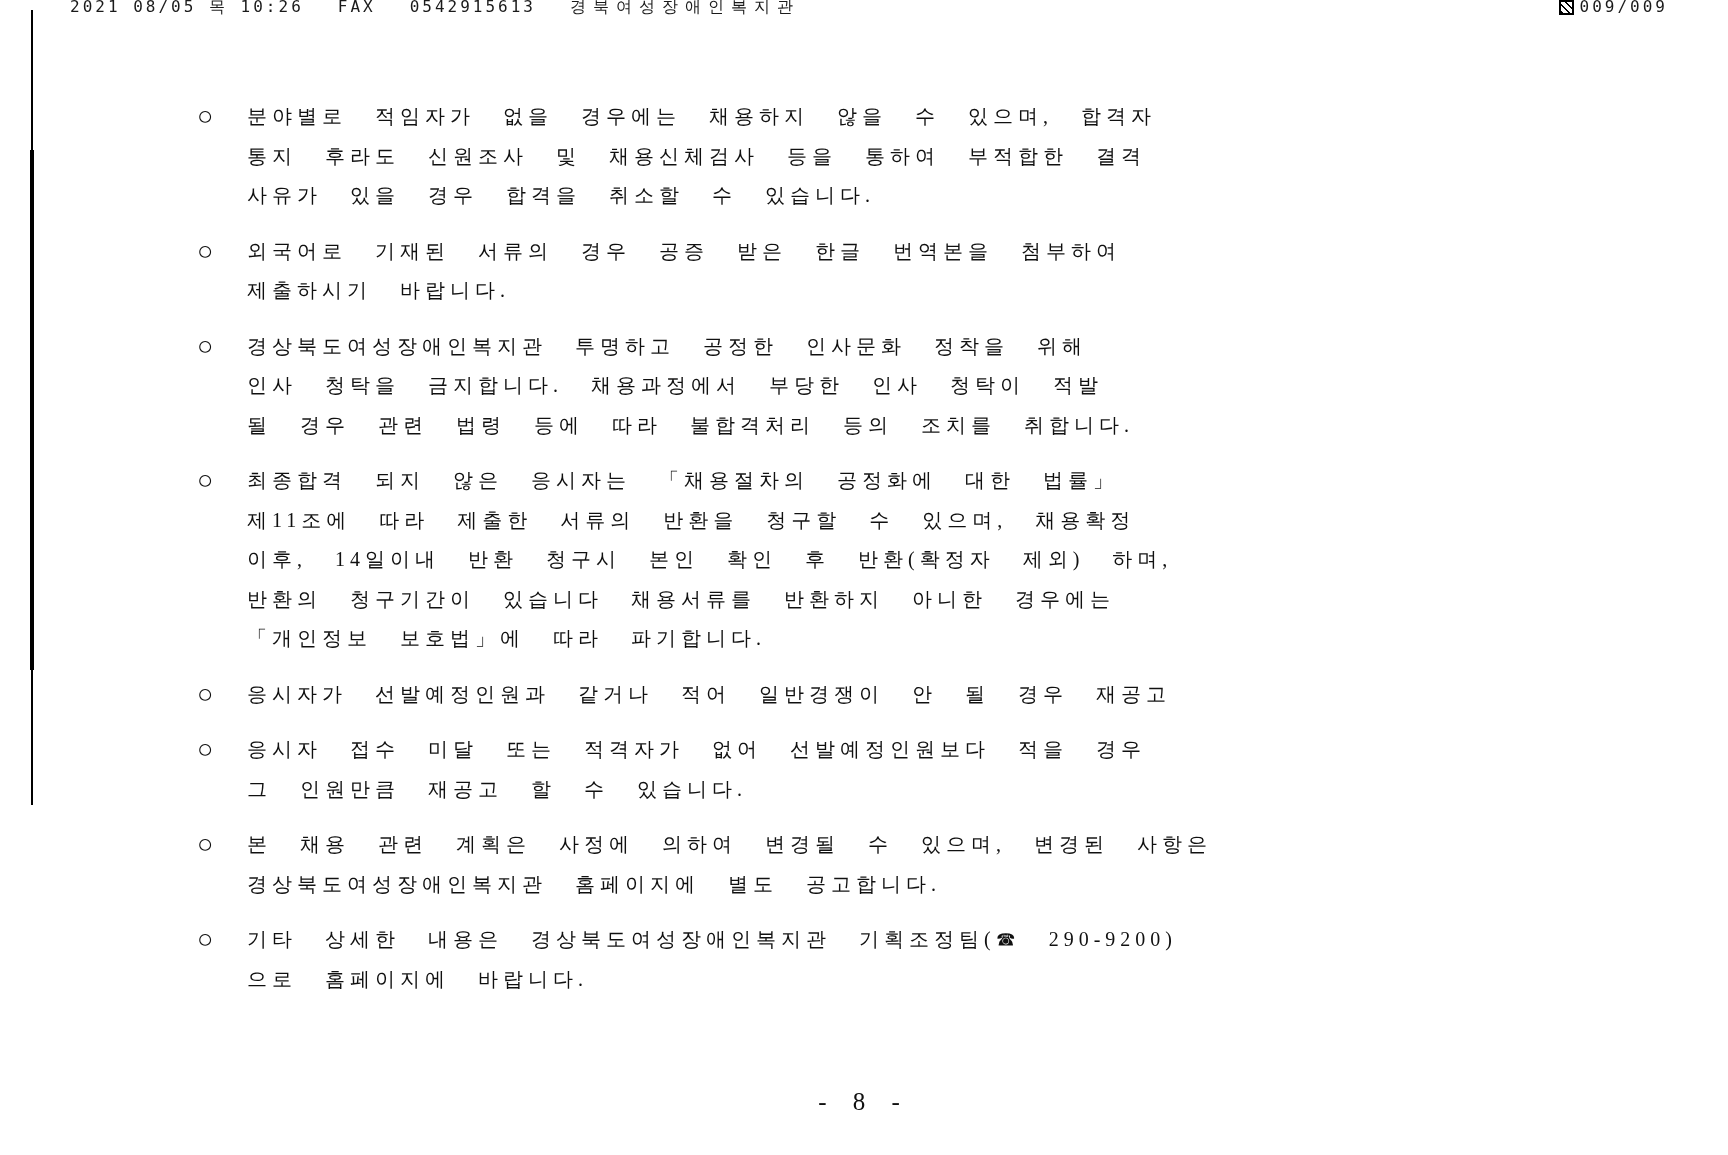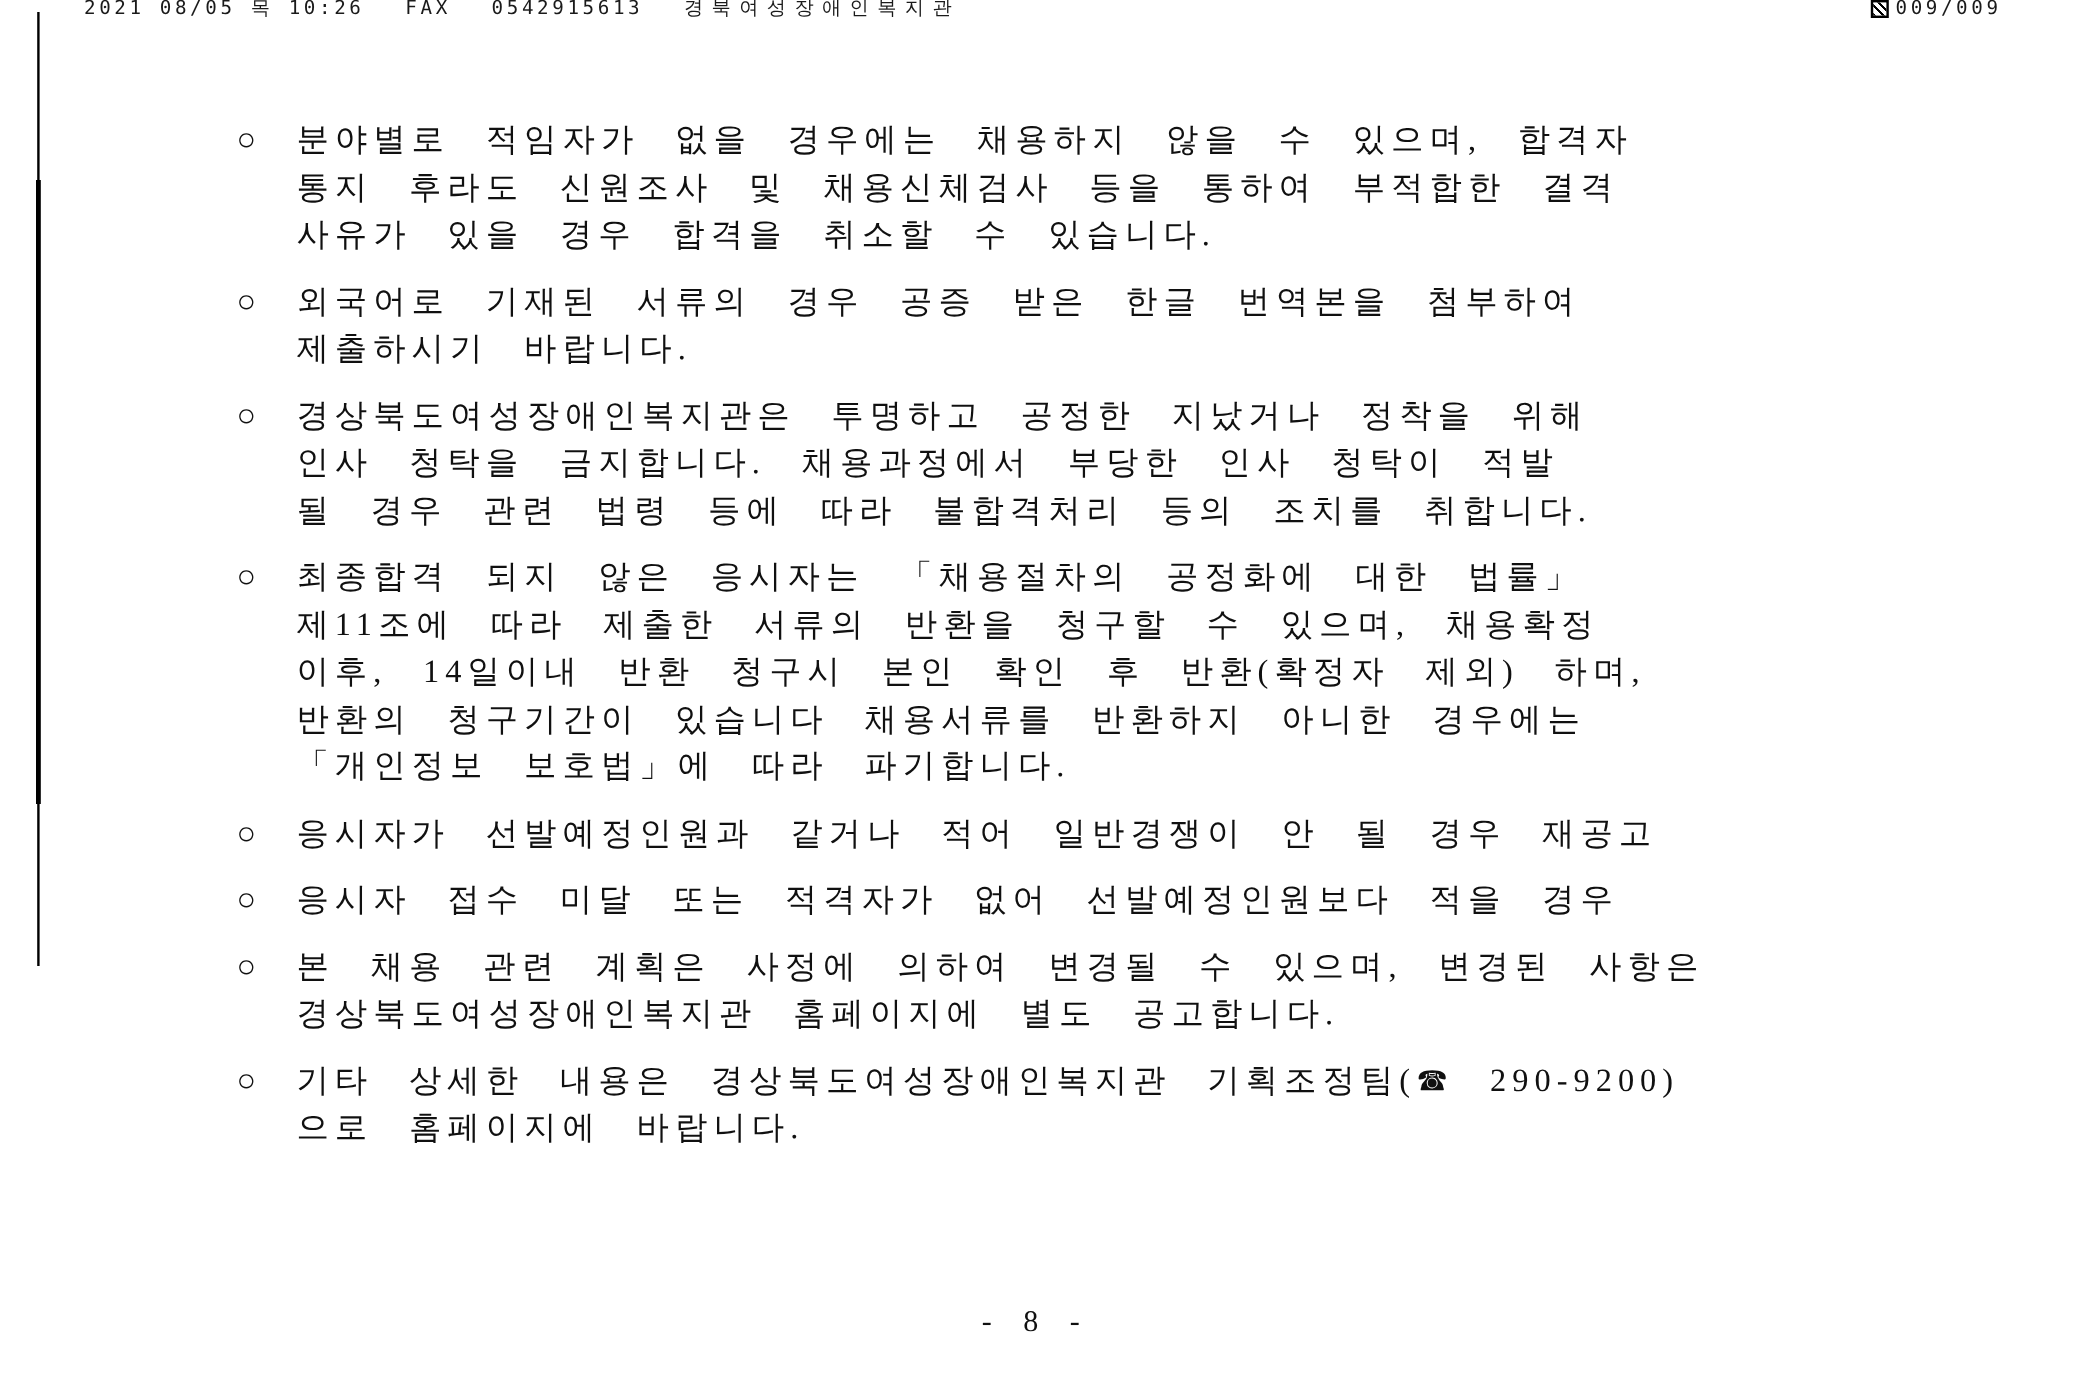--- a/index.html
+++ b/index.html
@@ -83,21 +83,21 @@
     flex: 0 0 50px;
     font-size: 27px;
     line-height: 39px;
     letter-spacing: 0;
   }
   .bullet .lines {
     flex: 1;
     min-width: 0;
   }
   .bullet .line {
-    font-size: 27px;
+    font-size: 20px;
     line-height: 39.5px;
     letter-spacing: 5px;
     word-spacing: 18px;
     white-space: nowrap;
   }
 
   
   .page-footer {
     position: absolute;
     left: 0;
@@ -142,21 +142,21 @@
     <span class="marker">○</span>
     <div class="lines">
       <div class="line">외국어로 기재된 서류의 경우 공증 받은 한글 번역본을 첨부하여</div>
       <div class="line">제출하시기 바랍니다.</div>
     </div>
   </div>
 
   <div class="bullet">
     <span class="marker">○</span>
     <div class="lines">
-      <div class="line">경상북도여성장애인복지관은 투명하고 공정한 지났거나 정착을 위해</div>
+      <div class="line">경상북도여성장애인복지관 투명하고 공정한 인사문화 정착을 위해</div>
       <div class="line">인사 청탁을 금지합니다. 채용과정에서 부당한 인사 청탁이 적발</div>
       <div class="line">될 경우 관련 법령 등에 따라 불합격처리 등의 조치를 취합니다.</div>
     </div>
   </div>
 
   <div class="bullet">
     <span class="marker">○</span>
     <div class="lines">
       <div class="line">최종합격 되지 않은 응시자는 「채용절차의 공정화에 대한 법률」</div>
       <div class="line">제11조에 따라 제출한 서류의 반환을 청구할 수 있으며, 채용확정</div>
@@ -170,20 +170,21 @@
     <span class="marker">○</span>
     <div class="lines">
       <div class="line">응시자가 선발예정인원과 같거나 적어 일반경쟁이 안 될 경우 재공고</div>
     </div>
   </div>
 
   <div class="bullet">
     <span class="marker">○</span>
     <div class="lines">
       <div class="line">응시자 접수 미달 또는 적격자가 없어 선발예정인원보다 적을 경우</div>
+      <div class="line">그 인원만큼 재공고 할 수 있습니다.</div>
     </div>
   </div>
 
   <div class="bullet">
     <span class="marker">○</span>
     <div class="lines">
       <div class="line">본 채용 관련 계획은 사정에 의하여 변경될 수 있으며, 변경된 사항은</div>
       <div class="line">경상북도여성장애인복지관 홈페이지에 별도 공고합니다.</div>
     </div>
   </div>

